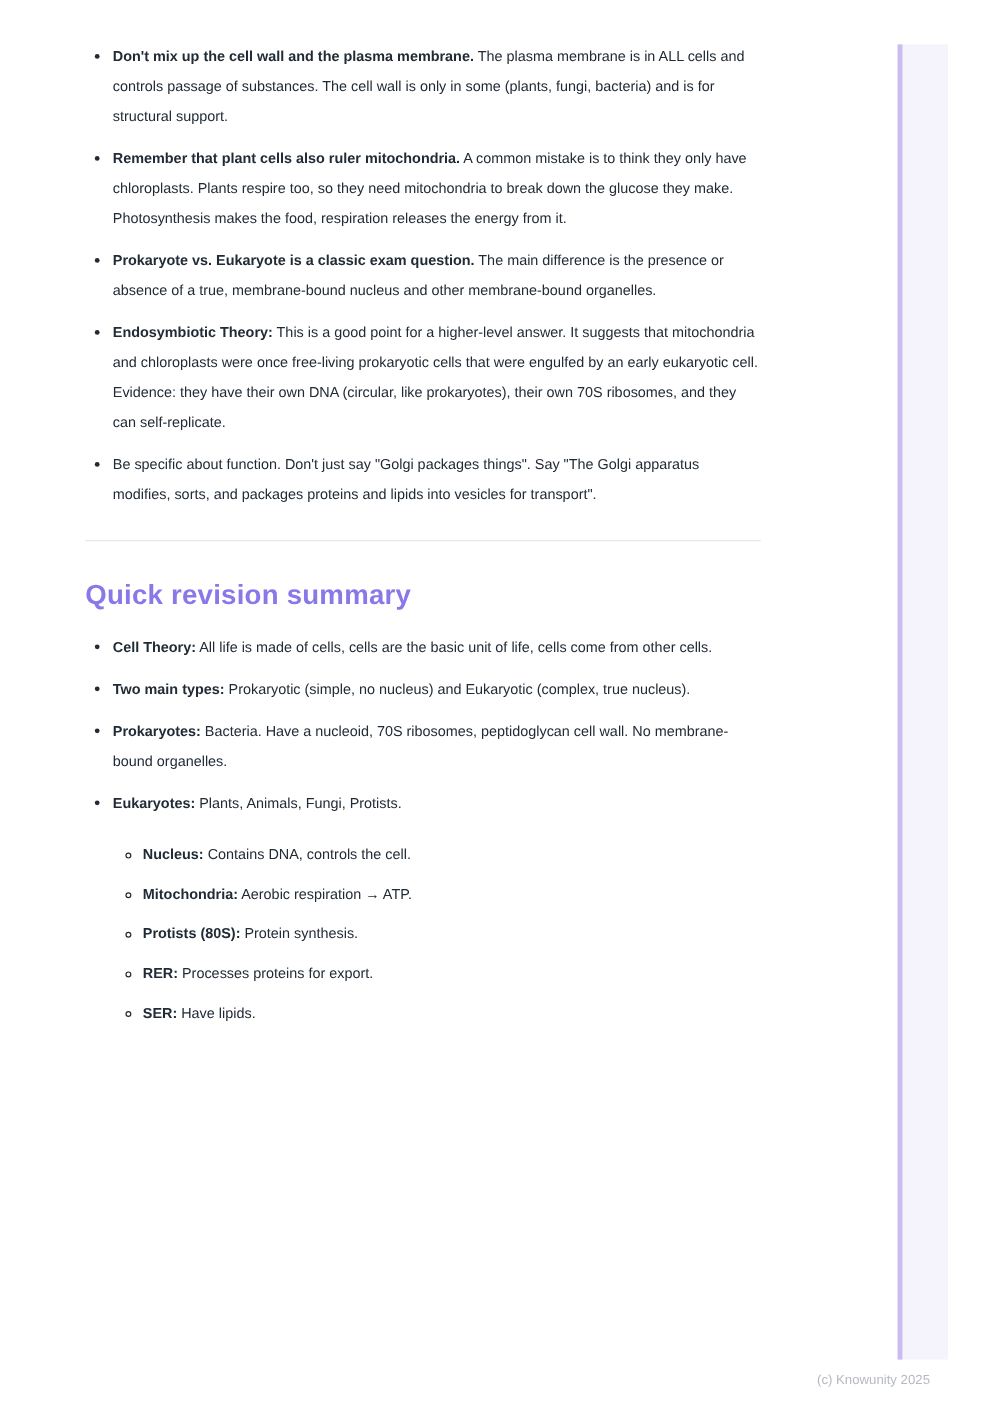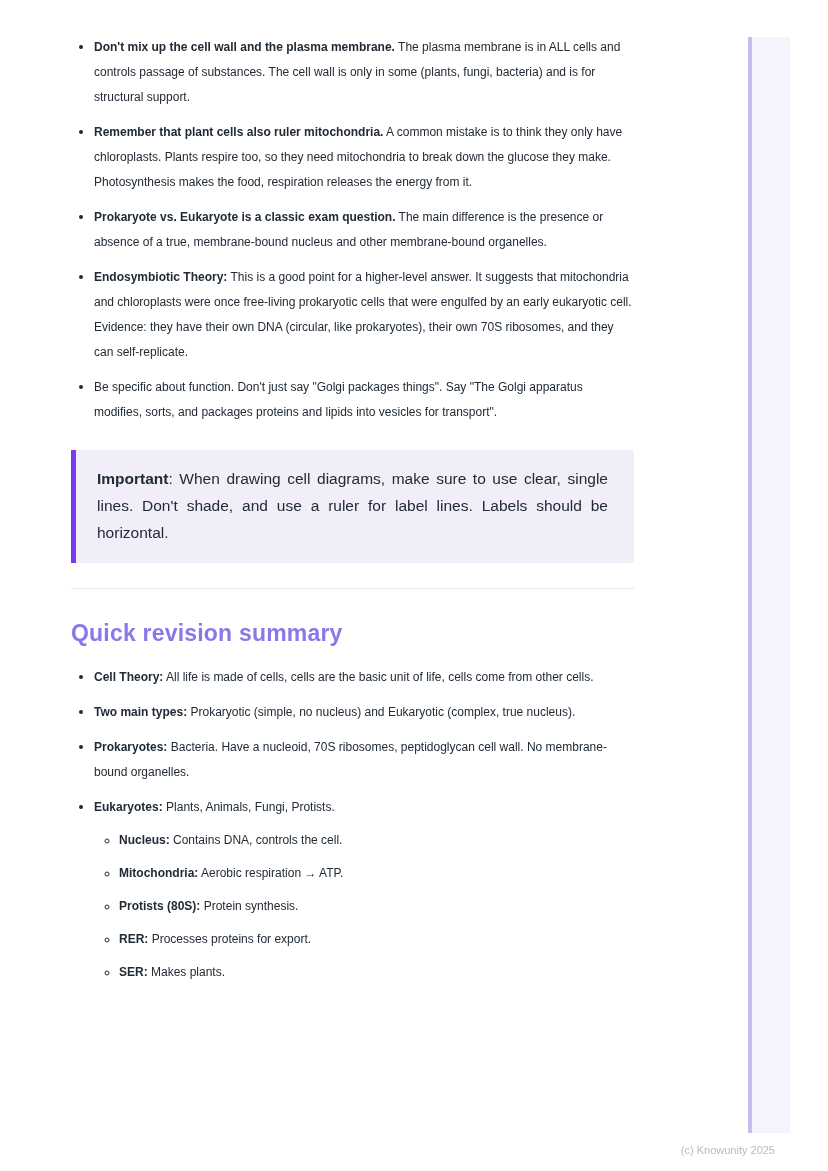--- a/index.html
+++ b/index.html
@@ -46,21 +46,21 @@
     font-size: 23px;
     line-height: 30px;
     font-weight: bold;
     color: #8878e8;
     letter-spacing: 0.2px;
   }
   ul.summary-list { margin-top: 16px; }
   ul.sub-list {
     list-style: circle;
     padding-left: 25px;
-    margin-top: 8px;
+    margin-top: 18px;
   }
   ul.sub-list li + li { margin-top: 8px; }
   ul.sub-list li::marker { font-size: 12px; }
   .side-strip {
     position: absolute;
     left: 748px; top: 37px;
     width: 42px; height: 1096px;
     background: #f5f4fc;
     border-left: 4px solid #c9bcf0;
     z-index: 1;
@@ -91,23 +91,20 @@
       <span class="b">Prokaryote vs. Eukaryote is a classic exam question.</span><span> The main difference is the presence or absence of a true, membrane-bound nucleus and other membrane-bound organelles.</span>
     </li>
     <li>
       <span class="b">Endosymbiotic Theory:</span><span> This is a good point for a higher-level answer. It suggests that mitochondria and chloroplasts were once free-living prokaryotic cells that were engulfed by an early eukaryotic cell. Evidence: they have their own DNA (circular, like prokaryotes), their own 70S ribosomes, and they can self-replicate.</span>
     </li>
     <li>
       <span class="b"></span><span>Be specific about function. Don't just say "Golgi packages things". Say "The Golgi apparatus modifies, sorts, and packages proteins and lipids into vesicles for transport".</span>
     </li>
   </ul>
 
-  <div class="callout">
-    <span class="b">Important</span><span>: When drawing cell diagrams, make sure to use clear, single lines. Don't shade, and use a ruler for label lines. Labels should be horizontal.</span>
-  </div>
 
   <hr class="divider">
 
   <h2 class="section-heading">Quick revision summary</h2>
 
   <ul class="summary-list">
     <li>
       <span class="b">Cell Theory:</span><span> All life is made of cells, cells are the basic unit of life, cells come from other cells.</span>
     </li>
     <li>
@@ -125,21 +122,21 @@
         <li>
           <span class="b">Mitochondria:</span><span> Aerobic respiration → ATP.</span>
         </li>
         <li>
           <span class="b">Protists (80S):</span><span> Protein synthesis.</span>
         </li>
         <li>
           <span class="b">RER:</span><span> Processes proteins for export.</span>
         </li>
         <li>
-          <span class="b">SER:</span><span> Makes plants.</span>
+          <span class="b">SER:</span><span> Have lipids.</span>
         </li>
       </ul>
     </li>
   </ul>
 
 </div>
 
 <div class="side-strip"></div>
 
 <div class="watermark">(c) Knowunity 2025</div>

